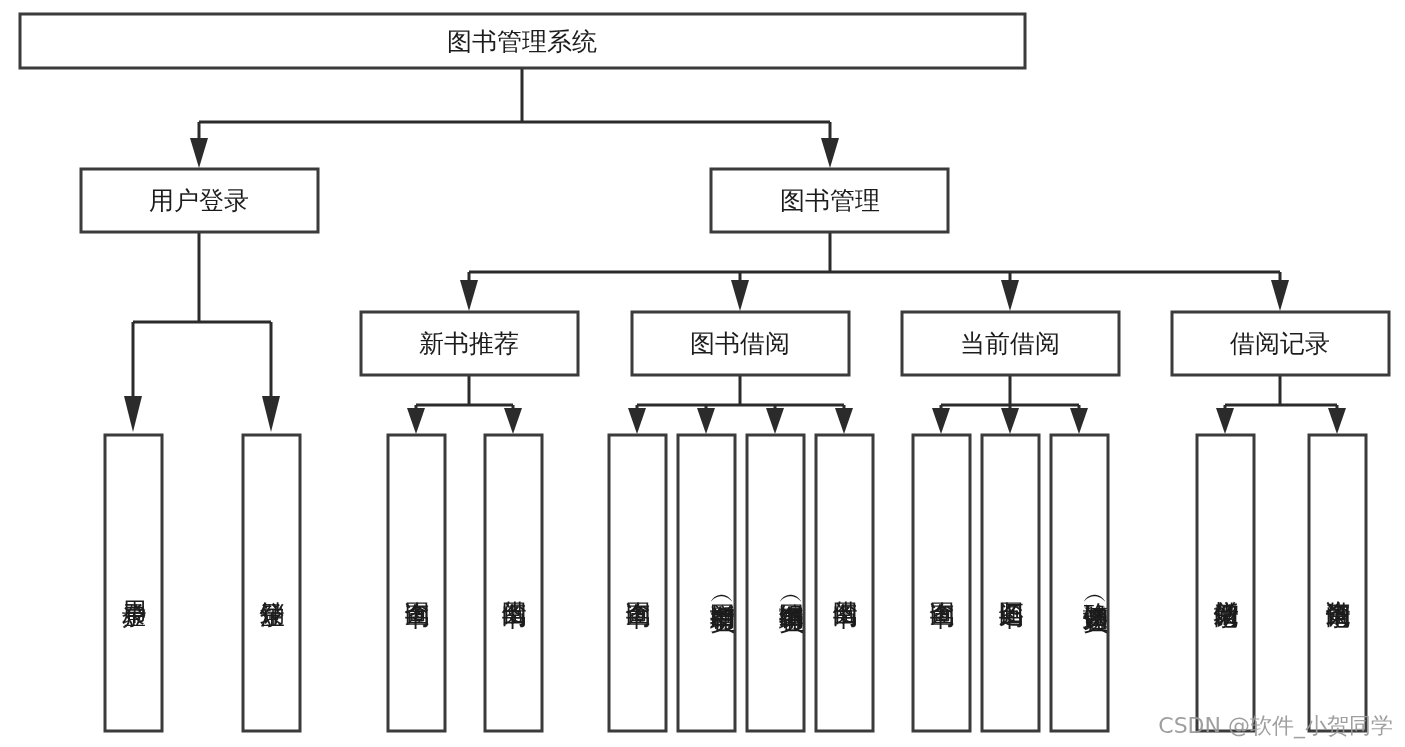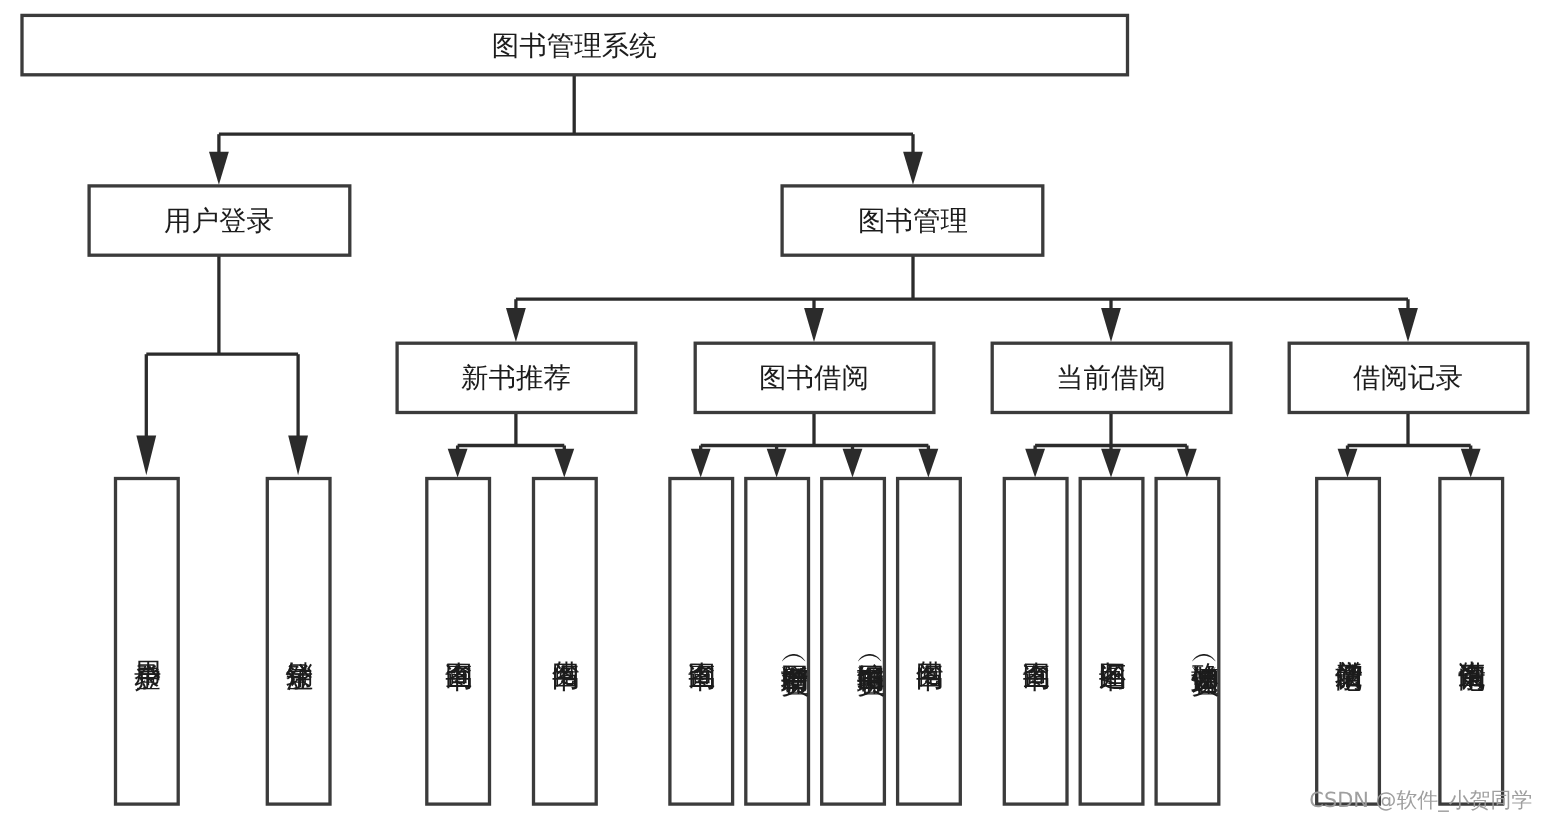--- a/index.html
+++ b/index.html
@@ -54,21 +54,21 @@
     letter-spacing: 1px;
     white-space: nowrap;
     text-align: center;
     pointer-events: none;
   }
   #watermark {
     position: absolute;
     right: 12px;
     bottom: 6px;
     font-family: "DejaVu Sans", "Liberation Sans", sans-serif;
-    font-size: 19px;
+    font-size: 22px;
     color: #9a9a9a;
     white-space: nowrap;
     opacity: 0.95;
   }
 </style>
 </head>
 <body>
 
 <div id="canvas">
 

